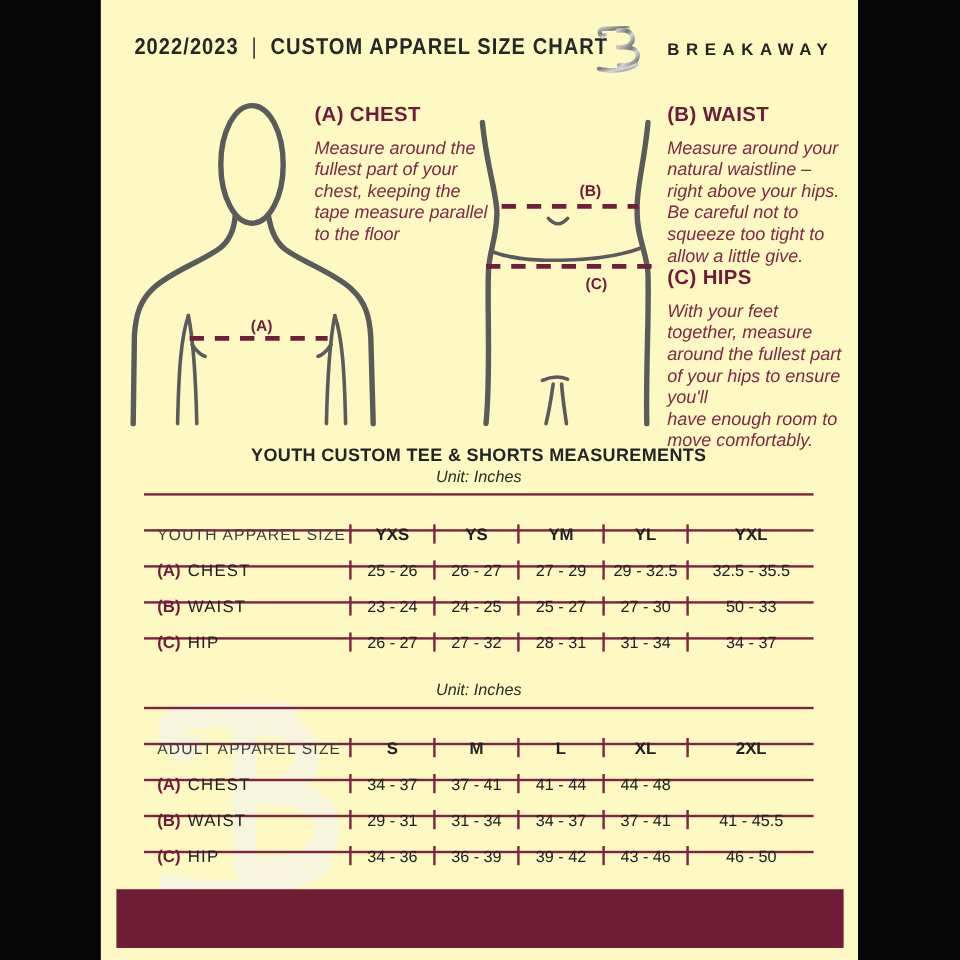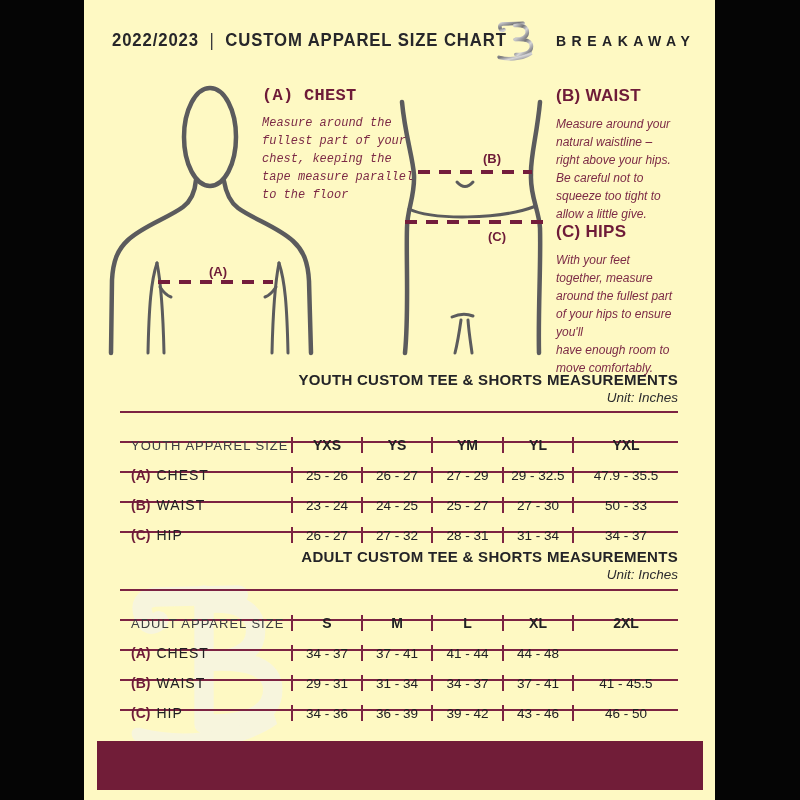--- a/index.html
+++ b/index.html
@@ -17,23 +17,23 @@
        font-size:19px;letter-spacing:1px;white-space:nowrap;
        transform:scaleX(.88);transform-origin:left center;}
   #hdr .sep{margin:0 12px;font-weight:normal;color:#3a3a3d;}
   #brand{position:absolute;left:556px;top:33px;font-size:14px;font-weight:bold;
          letter-spacing:5.5px;color:#232326;white-space:nowrap;text-align:center;}
   #logo{position:absolute;left:494px;top:13px;}
 
   
   .instr{position:absolute;}
   .instr h3{margin:0;font-size:17px;font-weight:bold;color:#6e1b38;letter-spacing:.3px;}
-  .instr p{margin:9px 0 0 0;font-size:12px;line-height:18px;font-style:italic;
+  .instr p{margin:9px 0 0 0;font-size:15px;line-height:18px;font-style:italic;
            color:#7c2a46;white-space:pre-line;}
-  #instr-a{left:262px;top:86px;width:160px;font-family:Liberation Mono, monospace;}
+  #instr-a{left:262px;top:86px;width:160px;}
   #instr-b{left:556px;top:86px;width:150px;}
   #instr-c{left:556px;top:222px;width:155px;}
 
   
   #figures{position:absolute;left:100px;top:80px;}
 
   
   .tbl-title{position:absolute;left:120px;width:558px;text-align:center;
              font-size:15px;font-weight:bold;color:#242427;letter-spacing:.3px;}
   .tbl-unit{position:absolute;left:120px;width:558px;text-align:center;
@@ -49,21 +49,21 @@
   .row-label{letter-spacing:1px;font-size:14px;color:#212124;}
   .row-prefix{font-weight:bold;color:#6e1b38;font-size:14px;margin-right:6px;}
 
   #yt-title{top:371px;} #yt-unit{top:390px;} #youth-table{top:411px;}
   #at-title{top:548px;} #at-unit{top:567px;} #adult-table{top:589px;}
 
   
   #watermark{position:absolute;left:118px;top:552px;opacity:.55;}
   #footer-bar{position:absolute;left:97px;top:741px;width:606px;height:49px;
               background:#711d38;}
-  .z1{z-index:2;text-align:right;} 
+  .z1{z-index:2;} 
 </style>
 </head>
 <body>
 
 <div id="stage">
 
   <div id="bar-left" class="side-bar"></div>
   <div id="bar-right" class="side-bar"></div>
 
   <div id="hdr">
@@ -181,21 +181,21 @@
     </div>
     <div class="t-row">
       <div class="t-cell t-first">
         <span class="row-prefix">(A)</span>
         <span class="row-label">CHEST</span>
       </div>
       <div class="t-cell">25 - 26</div>
       <div class="t-cell">26 - 27</div>
       <div class="t-cell">27 - 29</div>
       <div class="t-cell">29 - 32.5</div>
-      <div class="t-cell">47.9 - 35.5</div>
+      <div class="t-cell">32.5 - 35.5</div>
     </div>
     <div class="t-row">
       <div class="t-cell t-first">
         <span class="row-prefix">(B)</span>
         <span class="row-label">WAIST</span>
       </div>
       <div class="t-cell">23 - 24</div>
       <div class="t-cell">24 - 25</div>
       <div class="t-cell">25 - 27</div>
       <div class="t-cell">27 - 30</div>
@@ -207,21 +207,20 @@
         <span class="row-label">HIP</span>
       </div>
       <div class="t-cell">26 - 27</div>
       <div class="t-cell">27 - 32</div>
       <div class="t-cell">28 - 31</div>
       <div class="t-cell">31 - 34</div>
       <div class="t-cell">34 - 37</div>
     </div>
   </div>
 
-  <div id="at-title" class="tbl-title z1">ADULT CUSTOM TEE &amp; SHORTS MEASUREMENTS</div>
   <div id="at-unit" class="tbl-unit z1">Unit: Inches</div>
   <div id="adult-table" class="size-table z1">
     <div class="t-row t-head">
       <div class="t-cell t-first">ADULT APPAREL SIZE</div>
       <div class="t-cell">S</div>
       <div class="t-cell">M</div>
       <div class="t-cell">L</div>
       <div class="t-cell">XL</div>
       <div class="t-cell">2XL</div>
     </div>

